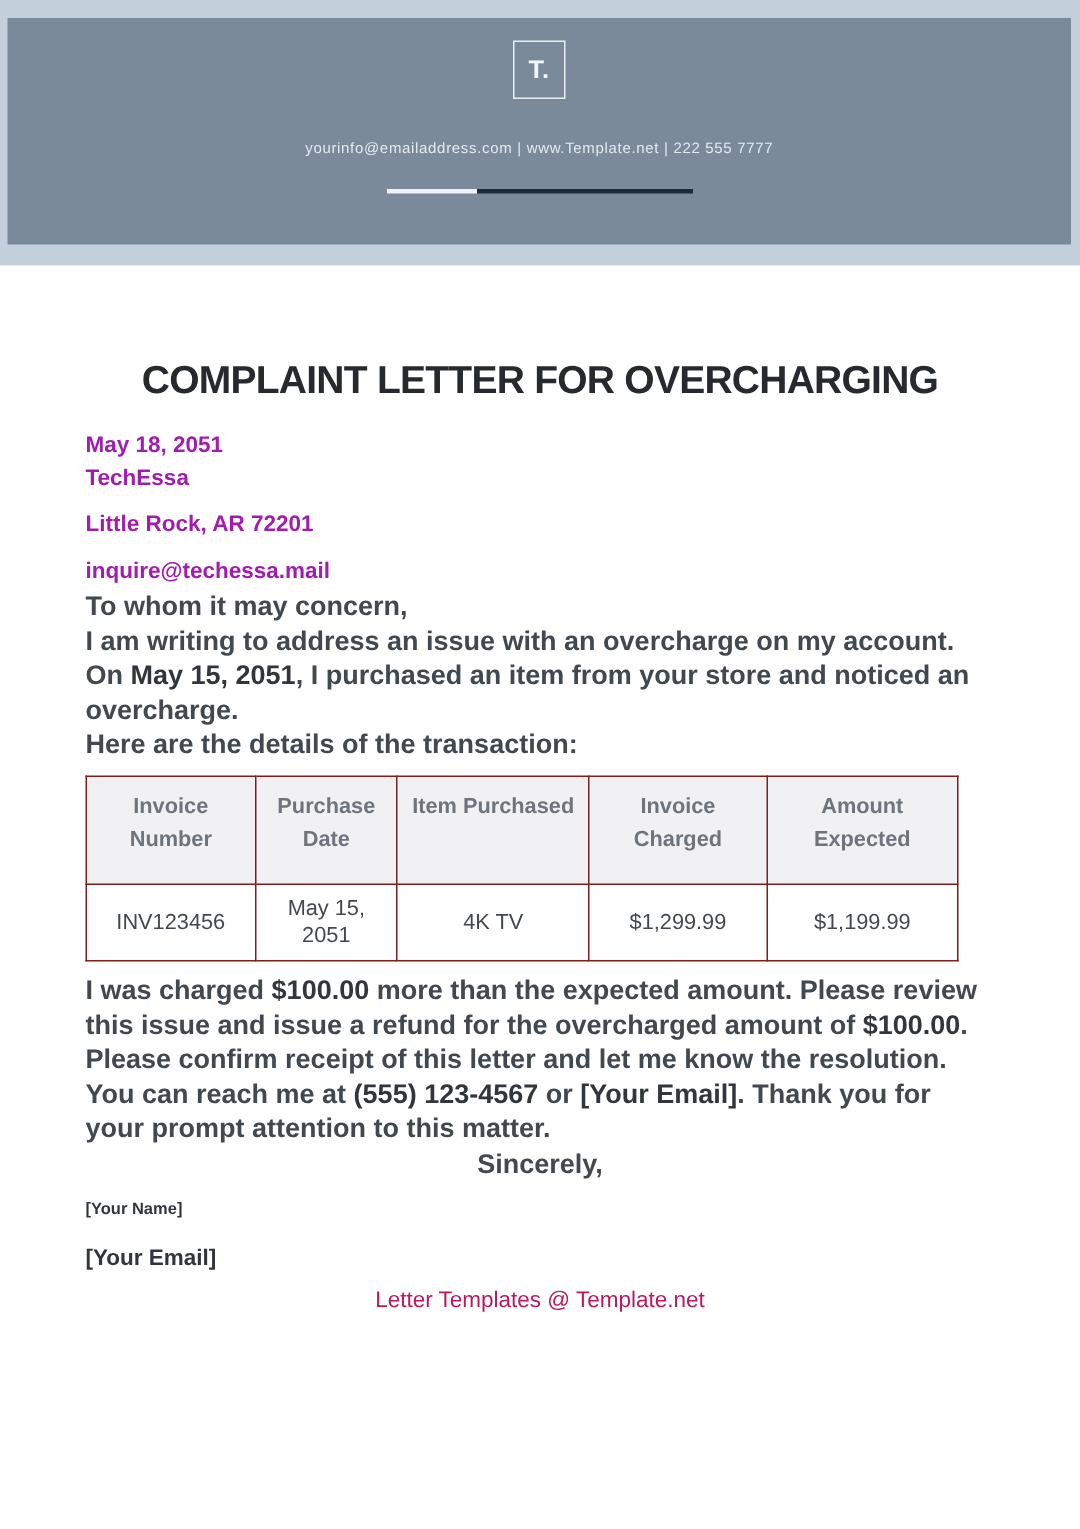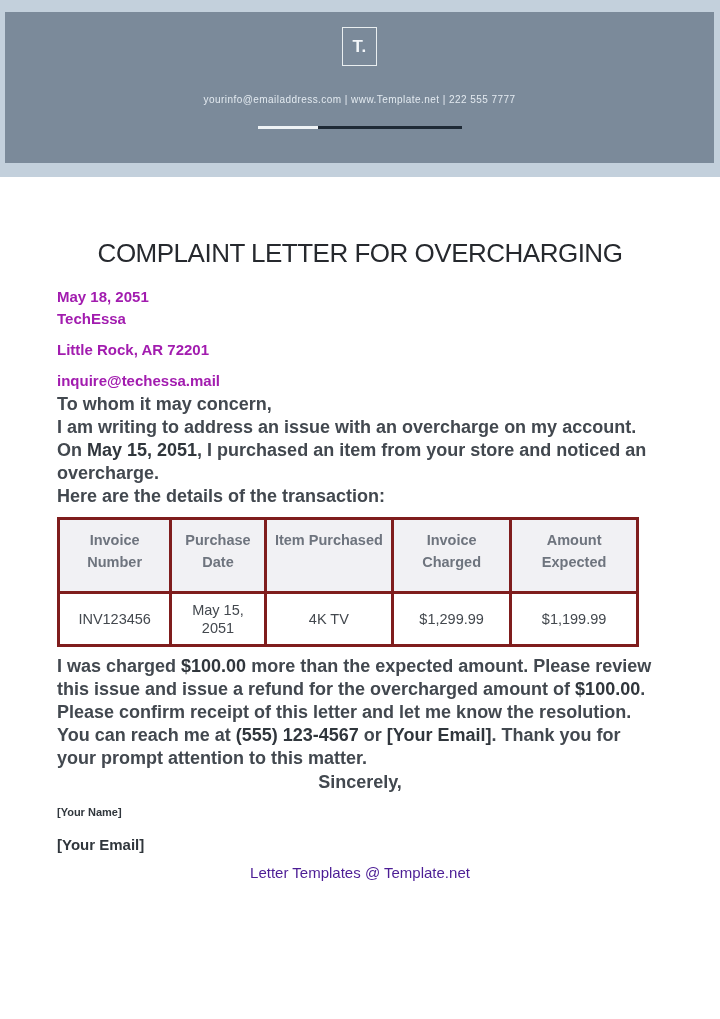--- a/index.html
+++ b/index.html
@@ -56,21 +56,21 @@
   .divider .seg-dark  { width: 144px; height: 3px; background: #1e2a36; }
 
   
   .page {
     padding: 0 57px;
   }
   .letter-title {
     margin-top: 61px;
     text-align: center;
     font-size: 26px;
-    font-weight: 400;
+    font-weight: 700;
     letter-spacing: -0.5px;
     color: #26292e;
     white-space: nowrap;
   }
   .addr-block { margin-top: 17px; font-size: 15px; font-weight: 700; color: #a21caf; }
   .addr-line { line-height: 22px; }
   .addr-line.gap { margin-top: 9px; }
   .body-text { font-size: 18px; line-height: 23px; color: #42484f; font-weight: bold; }
   .body-text b, .addr-block b { color: #30363c; }
   .salutation { margin-top: 1px; }
@@ -79,21 +79,21 @@
 
   
   table.txn {
     width: 582px;
     margin: 9px 0 8px 0;
     border-collapse: collapse;
     table-layout: fixed;
     font-size: 14.5px;
   }
   table.txn th, table.txn td {
-    border: 3px solid #7f1d1d;
+    border: 1px solid #7f1d1d;
     text-align: center;
   }
   table.txn th {
     background: #f1f1f4;
     color: #6e747e;
     font-weight: 700;
     vertical-align: top;
     padding: 9px 6px 18px 6px;
     line-height: 22px;
   }
@@ -112,21 +112,21 @@
   .closing   { margin-top: 1px; text-align: center; }
   .sig-name  { margin-top: 7px;  font-weight: 700; color: #30363c; font-size: 11px; line-height: 23px; }
   .sig-email { margin-top: 9px;  font-weight: 700; color: #30363c; font-size: 15px; line-height: 23px; }
 
   .footer-credit {
     margin-top: 8px;
     text-align: center;
     font-size: 15px;
   }
   .footer-credit a {
-    color: #4c1d95;
+    color: #be185d;
     text-decoration: none;
     cursor: pointer;
   }
 </style>
 </head>
 <body>
 
 <div class="letterhead">
   <div class="letterhead-band">
     <div class="logo-box">

